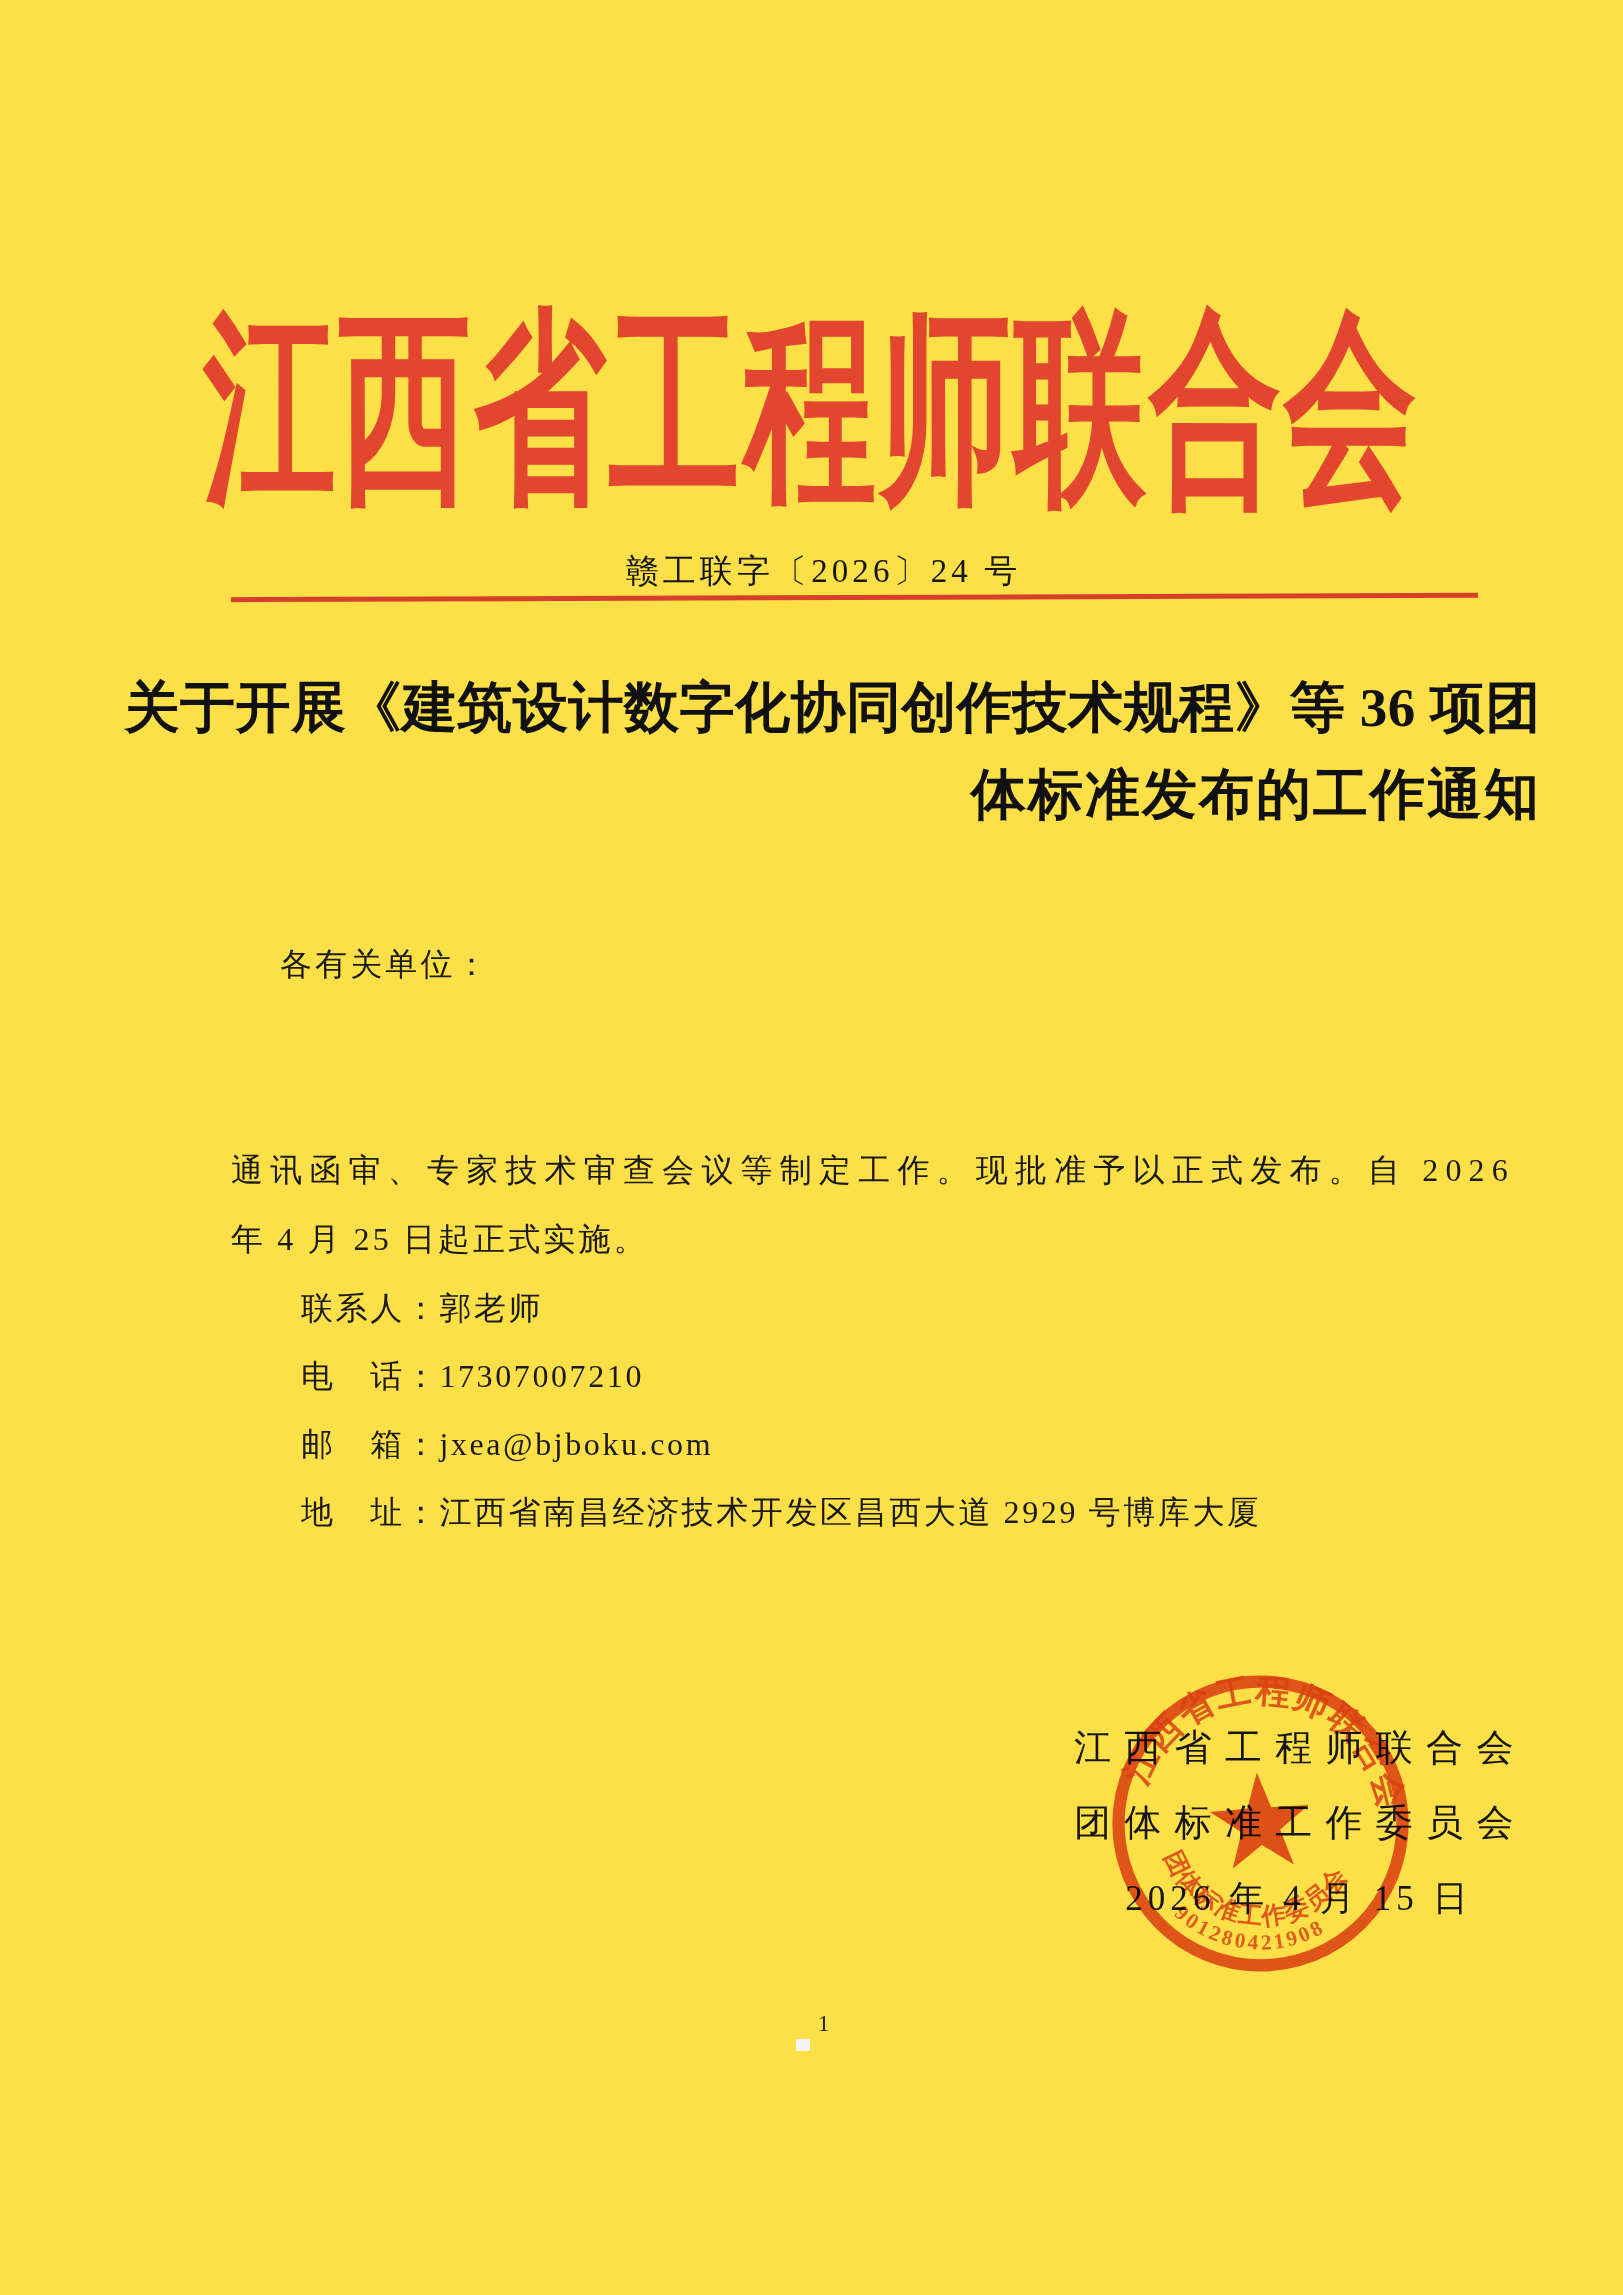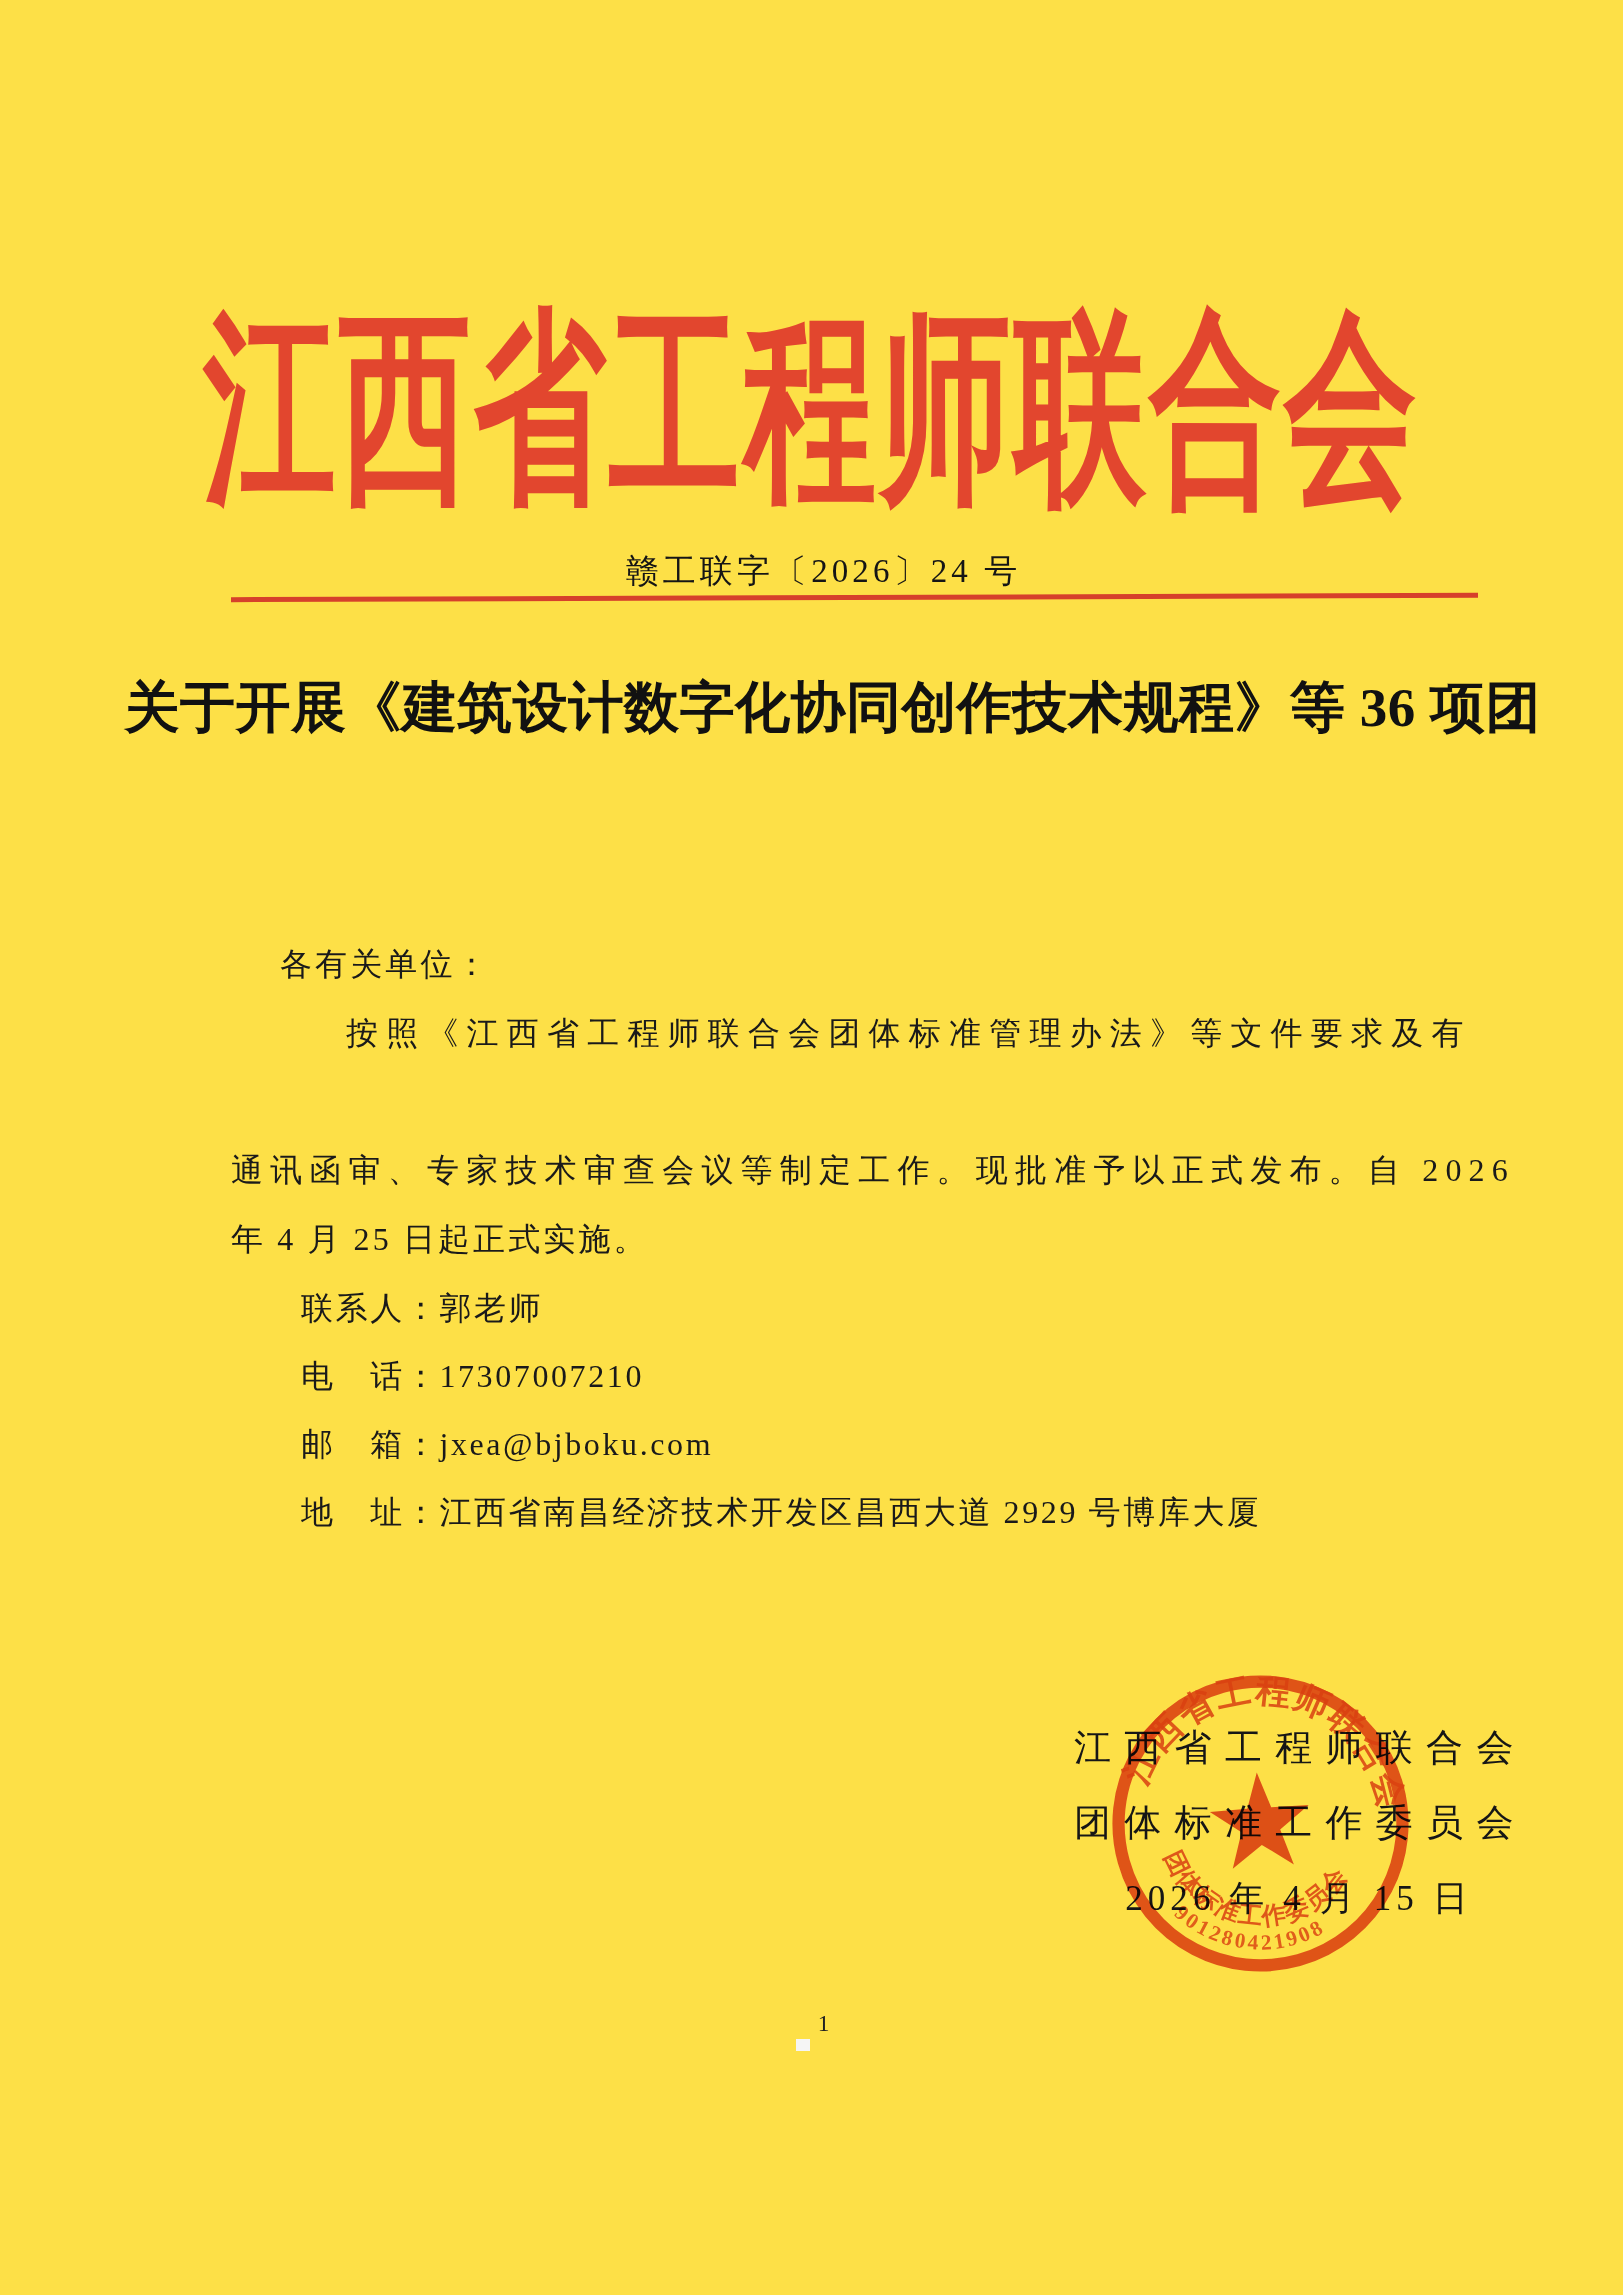--- a/index.html
+++ b/index.html
@@ -74,24 +74,24 @@
 <div id="page">
 
   <div class="org-header">江西省工程师联合会</div>
 
   <div class="doc-number">赣工联字〔2026〕24 号</div>
 
   <div class="red-rule"></div>
 
   <div class="doc-title">
     <div class="t1">关于开展《建筑设计数字化协同创作技术规程》等 36 项团</div>
+    <div class="t2">体标准发布的工作通知</div>
   </div>
 
   <div class="body-line salutation">各有关单位：</div>
-  <div class="body-line bl1">按照《江西省工程师联合会团体标准管理办法》等文件要求及有</div>
   <div class="body-line bl3">通讯函审、专家技术审查会议等制定工作。现批准予以正式发布。自 2026</div>
   <div class="body-line bl4">年 4 月 25 日起正式实施。</div>
 
   <div class="contact-row c0">
     <span>联系人：</span><span>郭老师</span>
   </div>
   <div class="contact-row c1">
     <span>电　话：</span><span>17307007210</span>
   </div>
   <div class="contact-row c2">

